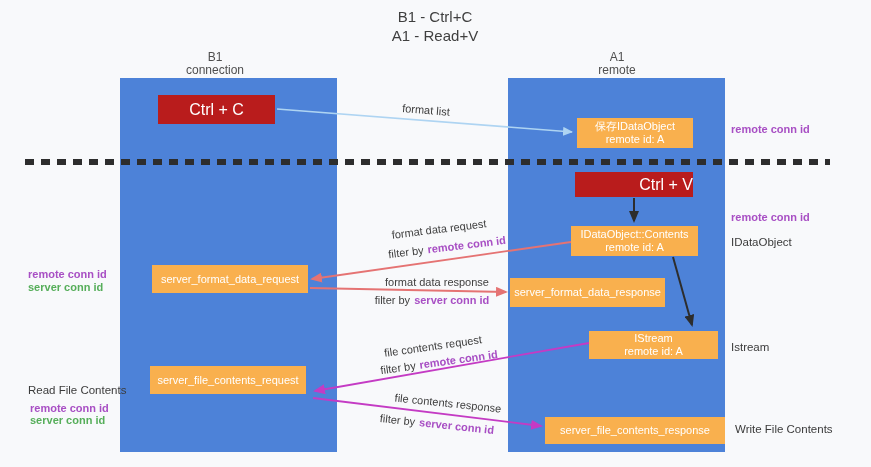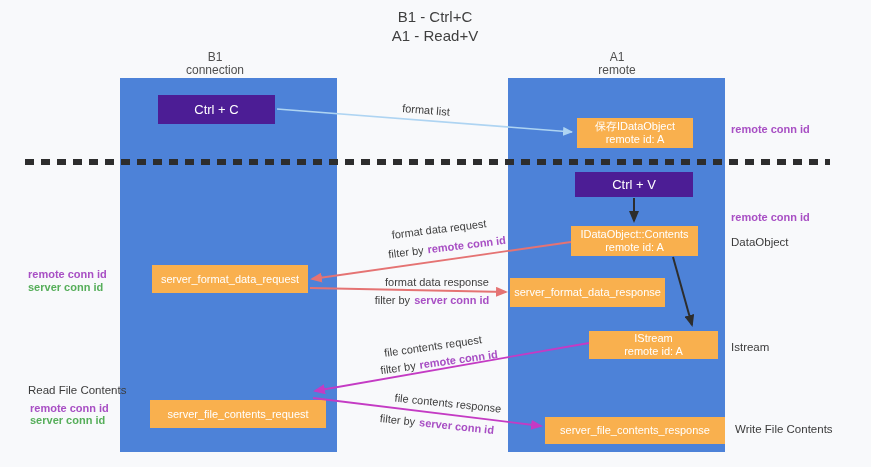--- a/index.html
+++ b/index.html
@@ -18,33 +18,33 @@
   
   .col{position:absolute;top:78px;width:217px;height:374px;background:#4d82d8;}
   #col-left{left:120px;}
   #col-right{left:508px;}
 
   
   .dashline{position:absolute;left:25px;top:159px;width:805px;height:6px;
     background:repeating-linear-gradient(to right,#2d2d2d 0 9px,transparent 9px 16px);}
 
   
-  .gbox{position:absolute;background:#4c1d95;color:#fff;font-size:13px;
+  .gbox{position:absolute;background:#b91c1c;color:#fff;font-size:16px;
         display:flex;align-items:center;justify-content:center;z-index:3;}
   .obox{position:absolute;background:#f9b04e;color:#fff;font-size:11px;line-height:13px;
         display:flex;flex-direction:column;align-items:center;justify-content:center;
         text-align:center;z-index:3;white-space:nowrap;}
   #box-ctrl-c{left:158px;top:95px;width:117px;height:29px;}
-  #box-ctrl-v{left:575px;top:172px;width:118px;height:25px;}
+  #box-ctrl-v{left:575px;top:172px;width:118px;height:25px;justify-content:flex-end;}
   #box-save{left:577px;top:118px;width:116px;height:30px;}
   #box-getdata{left:571px;top:226px;width:127px;height:30px;}
   #box-istream{left:589px;top:331px;width:129px;height:28px;}
   #box-sfdreq{left:152px;top:265px;width:156px;height:28px;}
   #box-sfdresp{left:510px;top:278px;width:155px;height:29px;}
-  #box-sfcreq{left:150px;top:400px;width:176px;height:28px;}
+  #box-sfcreq{left:150px;top:366px;width:156px;height:28px;}
   #box-sfcresp{left:545px;top:417px;width:180px;height:27px;}
 
   
   svg.arrows{position:absolute;left:0;top:0;z-index:4;pointer-events:none;}
 
   
   .alabel{position:absolute;font-size:11px;color:#3e3e3e;white-space:nowrap;z-index:5;}
   .alabel .fprefix{margin-right:4px;}
   .purple{color:#a84fc4;font-weight:700;}
   .darklbl{position:absolute;font-size:11.5px;color:#3b3b3b;white-space:nowrap;z-index:5;}
@@ -174,21 +174,21 @@
   </div>
   <div class="alabel" id="lbl-fcresp">
     <span>file contents response</span>
   </div>
   <div class="alabel" id="lbl-fcresp-filter">
     <span class="fprefix">filter by</span><span class="purple">server conn id</span>
   </div>
 
   <div class="sidelbl" id="rlbl-remote-top">remote conn id</div>
   <div class="sidelbl" id="rlbl-remote-mid">remote conn id</div>
-  <div class="darklbl" id="rlbl-dataobject">DataObject</div>
+  <div class="darklbl" id="rlbl-dataobject">IDataObject</div>
   <div class="darklbl" id="rlbl-istream">Istream</div>
   <div class="darklbl" id="rlbl-write">Write File Contents</div>
 
   <div class="sidelbl" id="llbl-remote-1">remote conn id</div>
   <div class="sidelbl" id="llbl-server-1">server conn id</div>
   <div class="darklbl" id="llbl-read">Read File Contents</div>
   <div class="sidelbl" id="llbl-remote-2">remote conn id</div>
   <div class="sidelbl" id="llbl-server-2">server conn id</div>
 
 </div>

